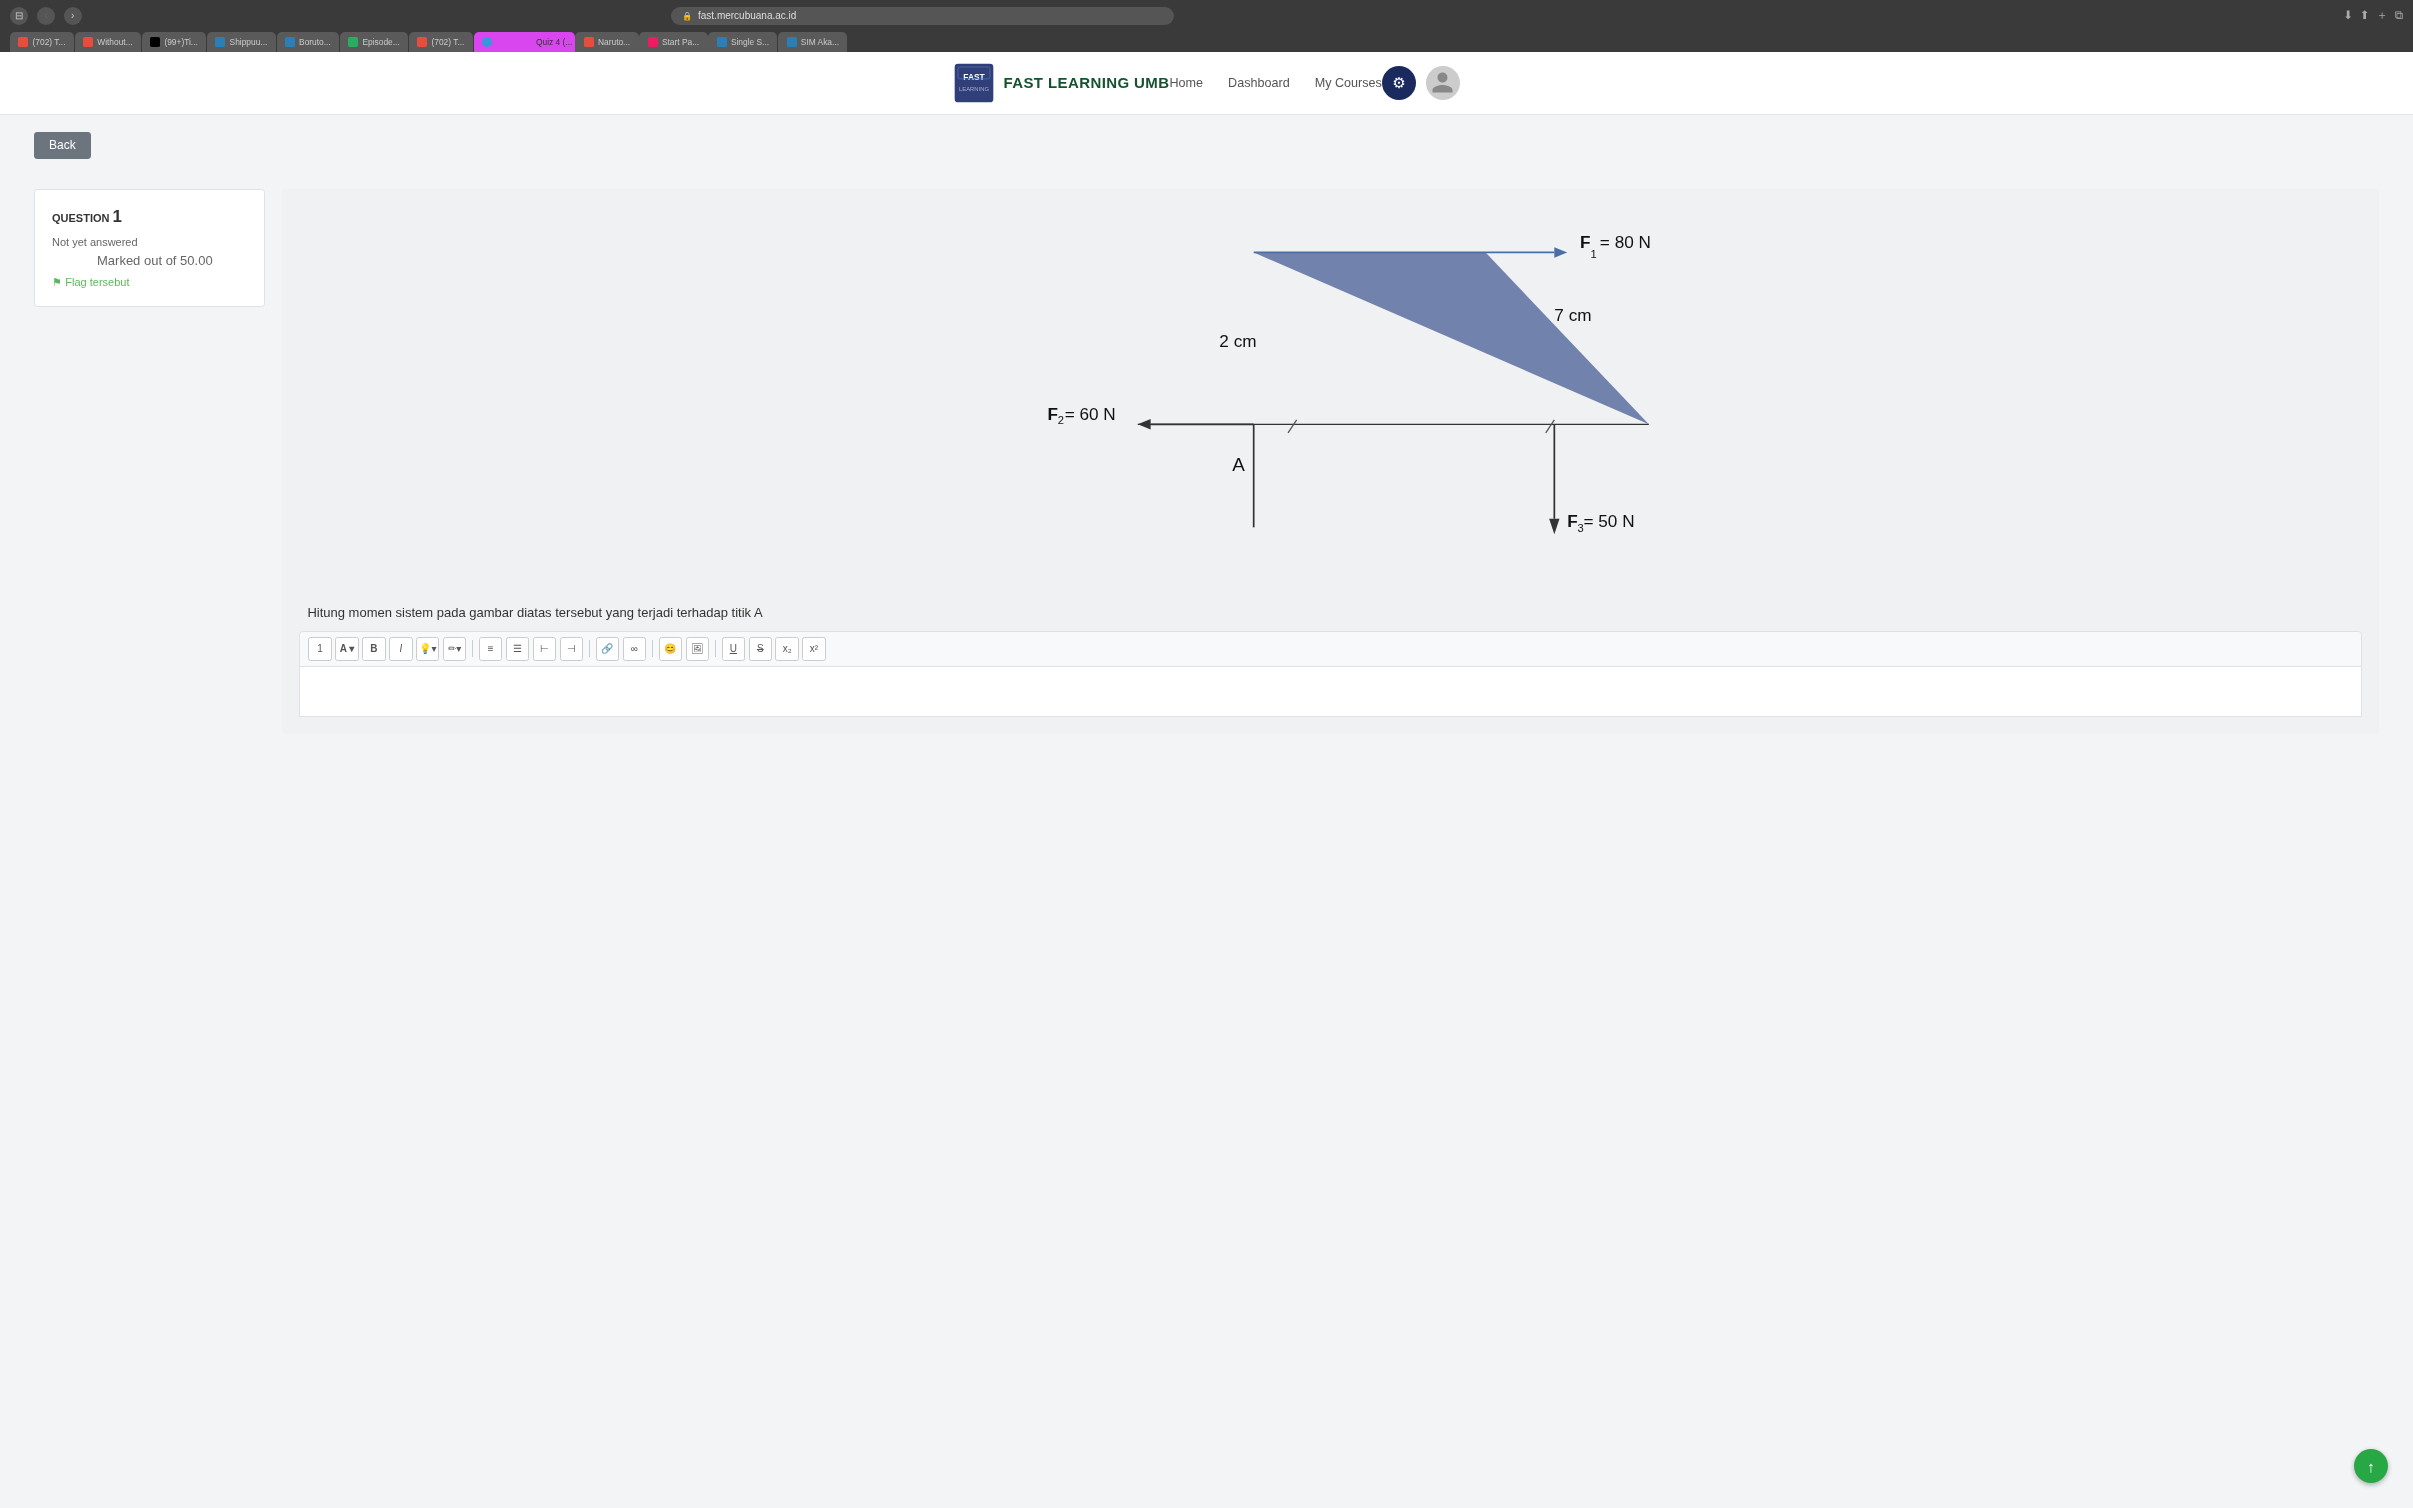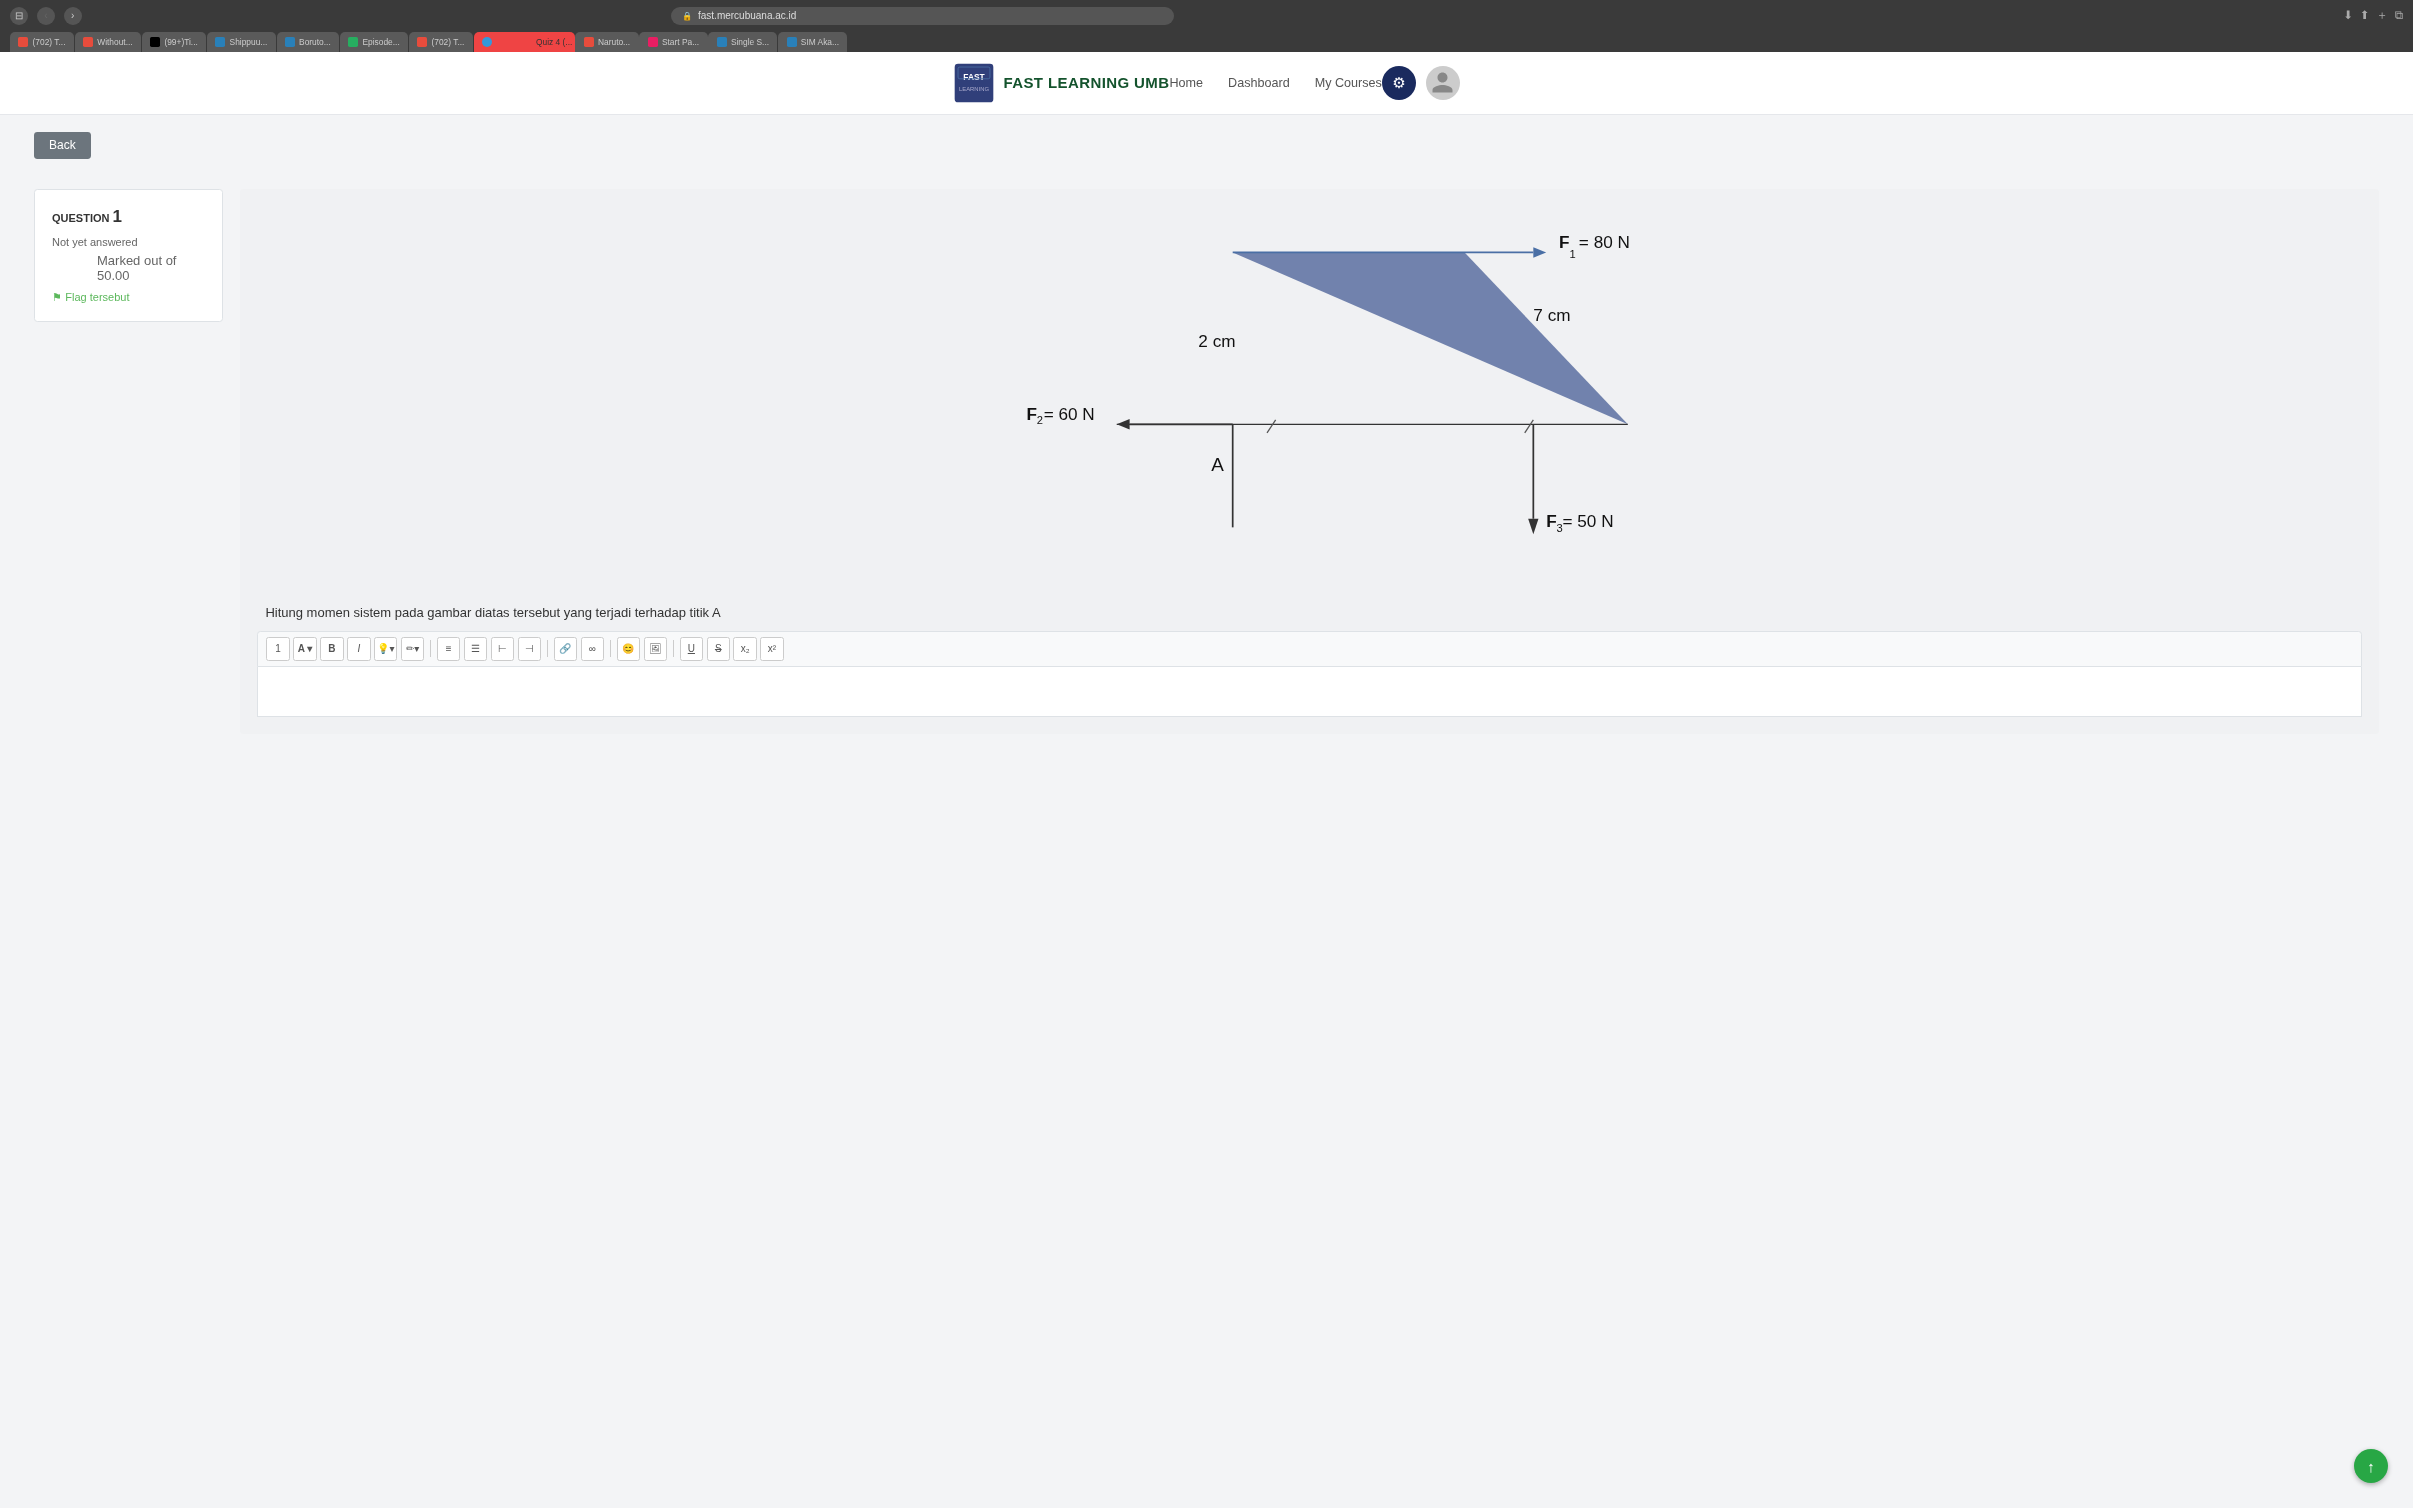--- a/index.html
+++ b/index.html
@@ -31,21 +31,21 @@
 
     .tabs-bar {
       display: flex; gap: 0.8px; overflow-x: hidden;
     }
     .tab {
       background: #5a5a5a; color: #ccc; padding: 5px 8.4px;
       font-size: 8.4px; border-radius: 5px 5px 0 0;
       display: flex; align-items: center; gap: 4.2px; cursor: pointer;
       max-width: 101px; white-space: nowrap; overflow: hidden;
     }
-    .tab.active { background: #ef4444; color: #333; gap: 44px; }
+    .tab.active { background: #d946ef; color: #333; gap: 44px; }
     .tab-favicon { width: 10px; height: 10px; border-radius: 1.7px; flex-shrink: 0; }
     .tab-favicon.red { background: #e74c3c; }
     .tab-favicon.pink { background: #e91e63; }
     .tab-favicon.tiktok { background: #000; }
     .tab-favicon.blue { background: #2980b9; }
     .tab-favicon.green { background: #27ae60; }
     .tab-favicon.active-tab { background: #3498db; border-radius: 50%; }
 
     
     .app-wrapper { background: #f3f4f6; min-height: calc(100vh - 67px); }
@@ -82,21 +82,21 @@
       background: #6c757d; color: white; border: none;
       padding: 6.7px 15px; border-radius: 3.4px; font-size: 12px; cursor: pointer;
       margin-bottom: 30px;
     }
 
     .quiz-layout { display: flex; gap: 17px; align-items: flex-start; }
 
     
     .question-card {
       background: white; border-radius: 3.4px; border: 0.8px solid #dee2e6;
-      padding: 17px; width: 189px; flex-shrink: 0;
+      padding: 17px; width: 231px; flex-shrink: 0;
     }
     .question-label {
       font-size: 11px; font-weight: 600; color: #333; margin-bottom: 8.4px;
       text-transform: uppercase;
     }
     .question-num { font-size: 17px; font-weight: 700; }
     .question-status { font-size: 11px; color: #666; margin-bottom: 5px; }
     .question-marked { font-size: 13px; color: #666; margin-bottom: 8px; padding-left: 45px; }
     .flag-link { color: #5cb85c; font-size: 11px; cursor: pointer; display: flex; align-items: center; gap: 3.4px; }
 

